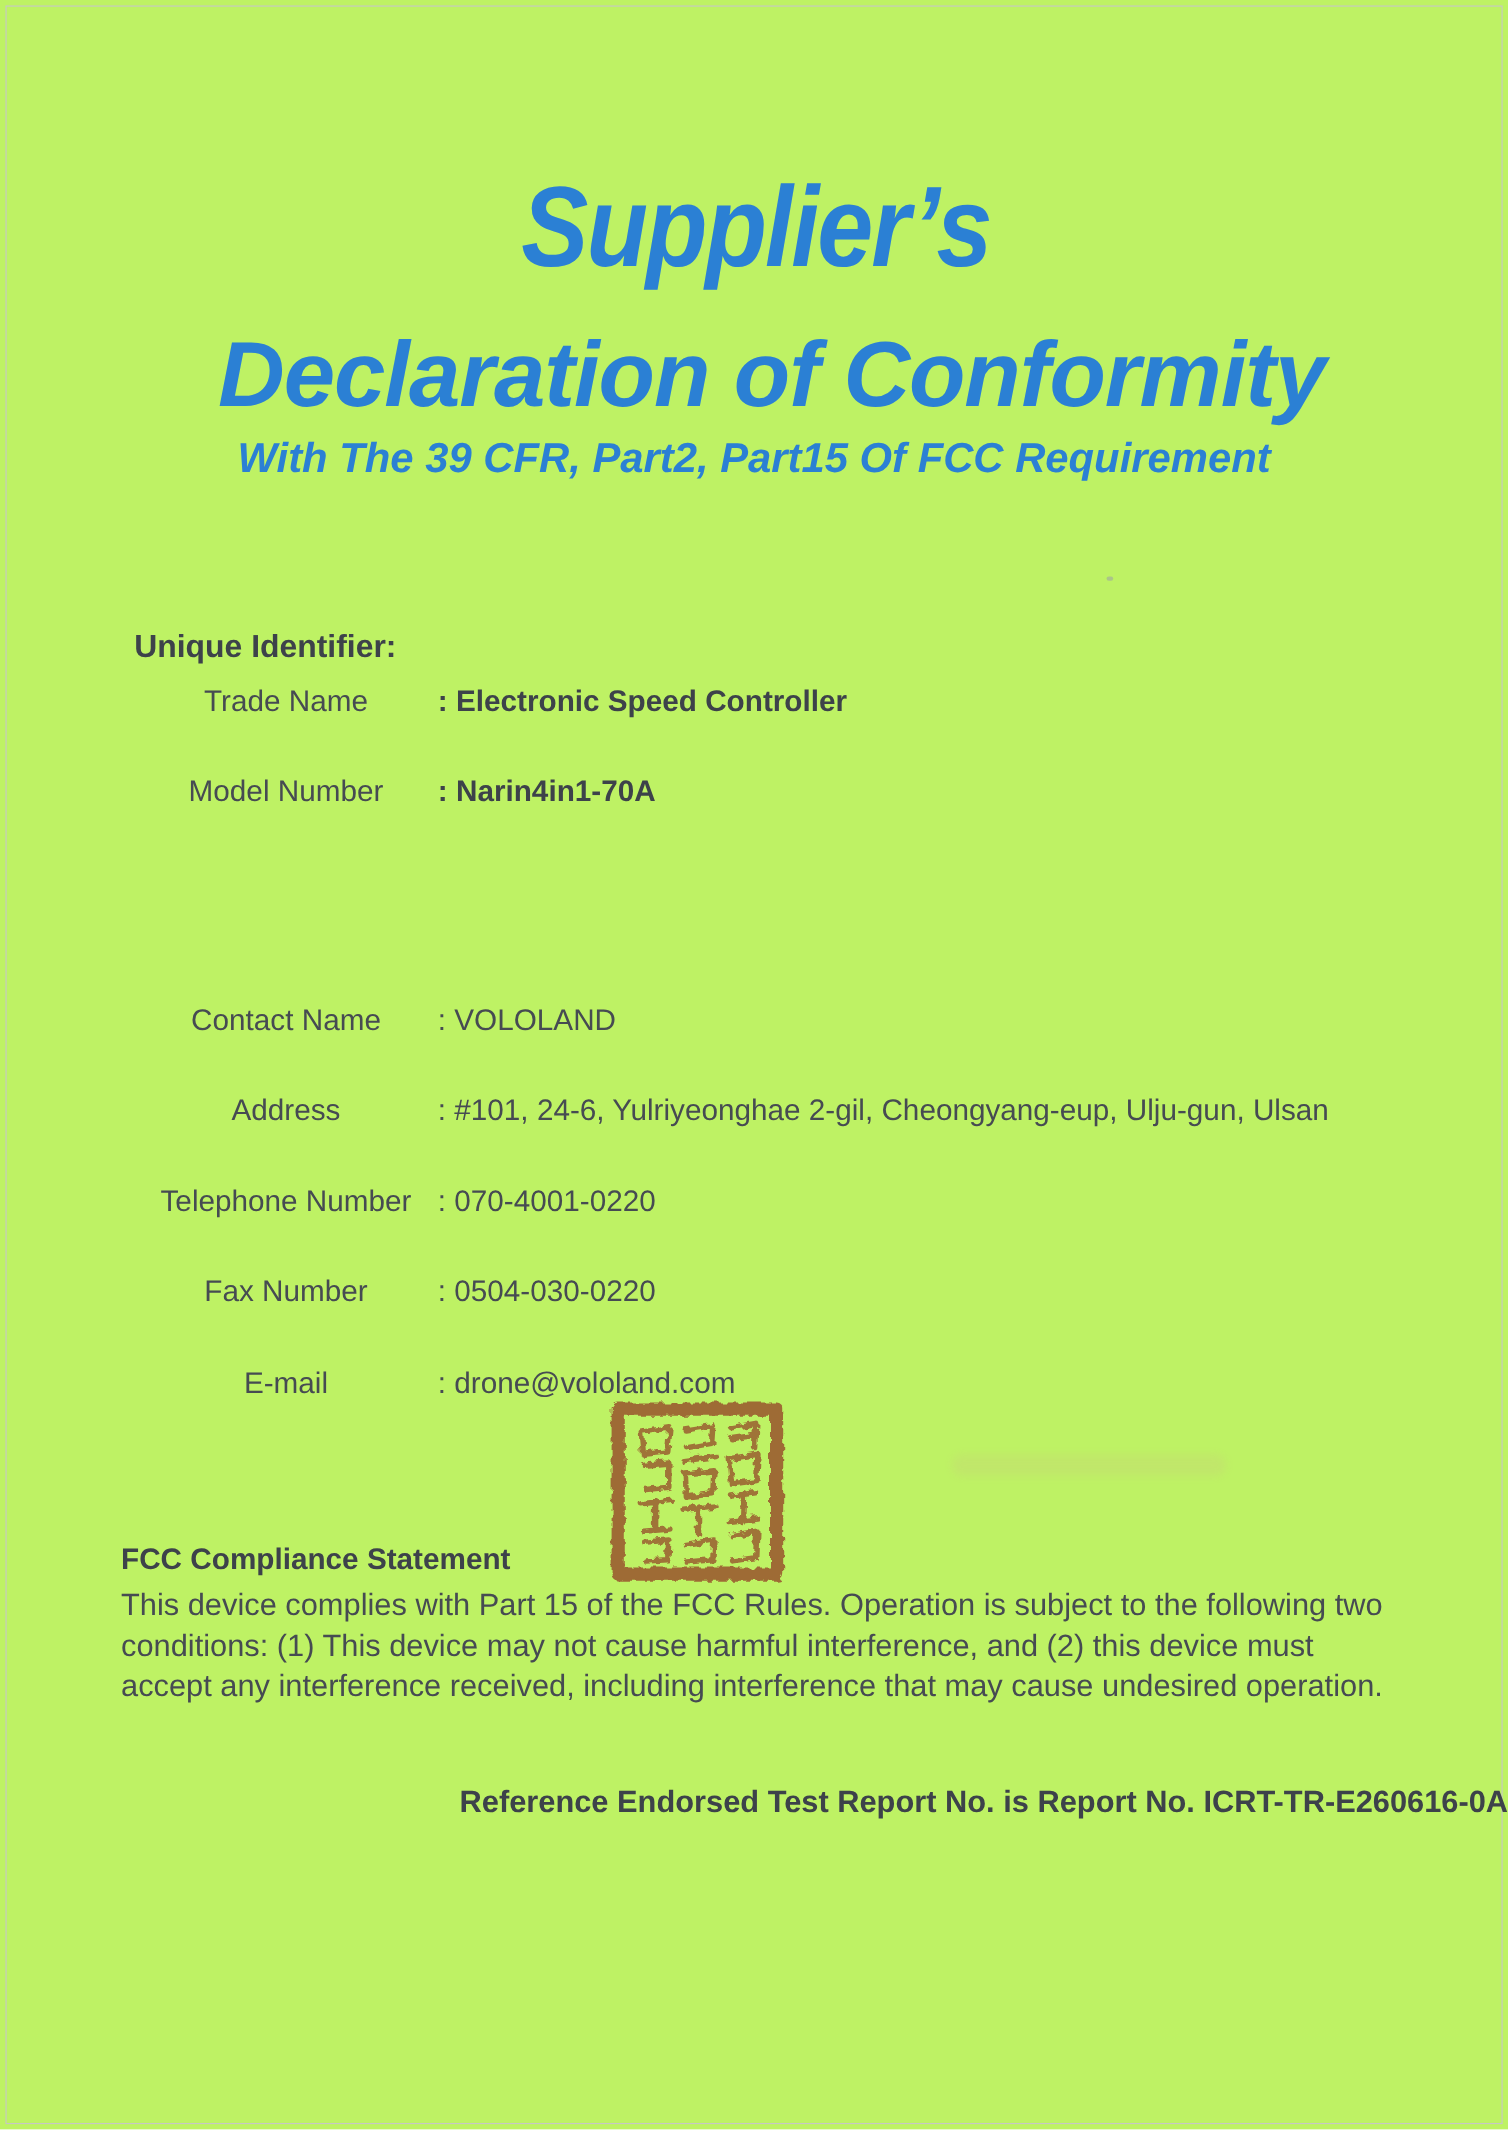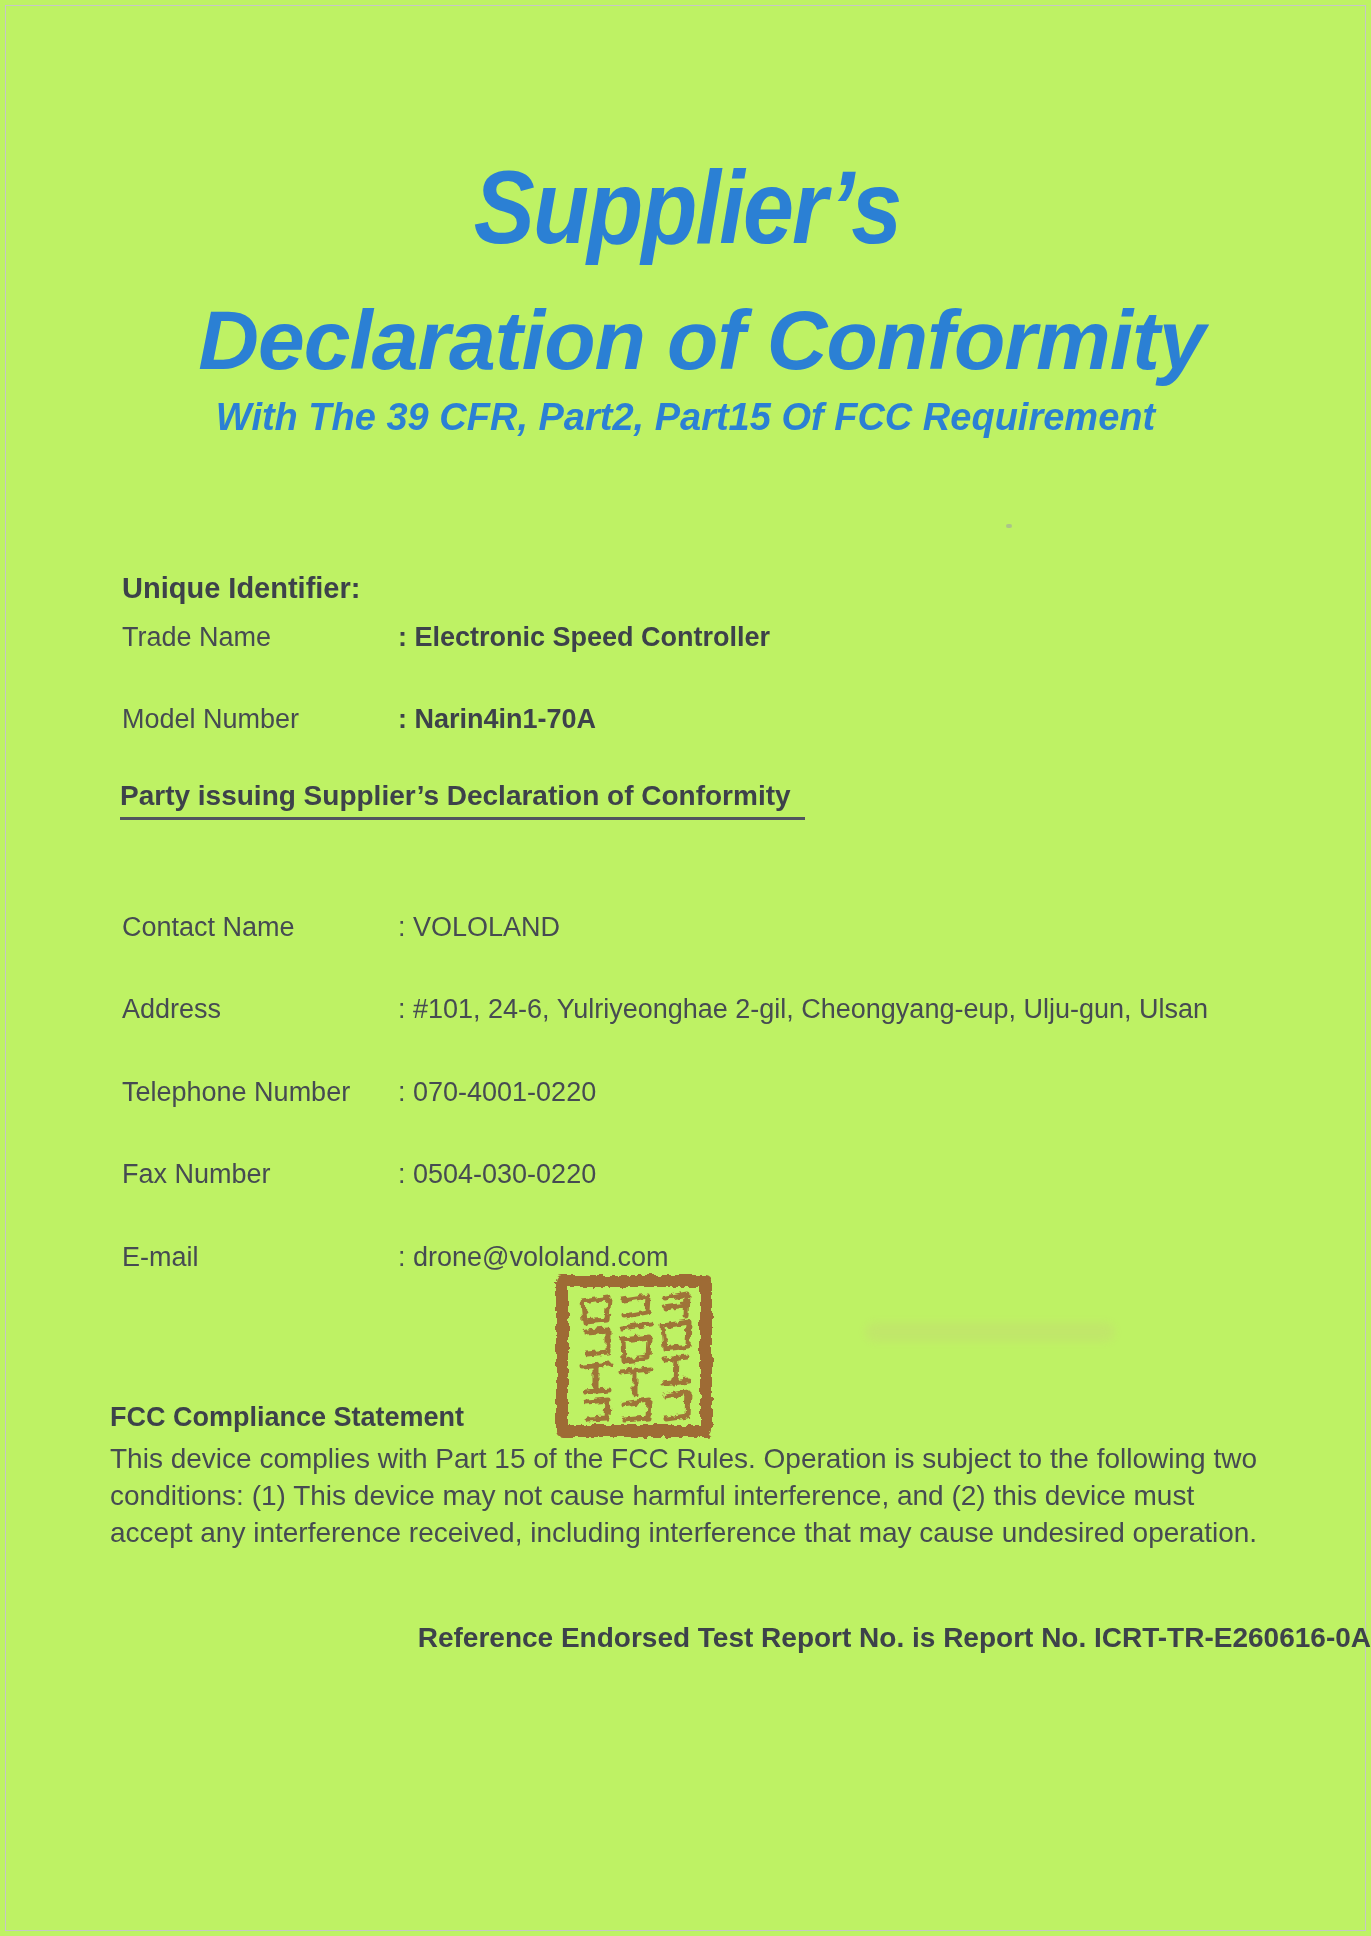--- a/index.html
+++ b/index.html
@@ -64,20 +64,21 @@
     position: absolute;
     left: 122px;
     font-size: 27px;
     white-space: nowrap;
     color: #464b52;
   }
   .row .label {
     display: inline-block;
     width: 276px;
     vertical-align: top;
+    text-align: center;
   }
   .row .value { vertical-align: top; }
   .row .value.bold { font-weight: bold; color: #3d424a; }
   .party-heading {
     position: absolute;
     left: 120px; top: 780px;
     font-size: 28px;
     font-weight: bold;
     color: #3d424a;
     border-bottom: 3px solid #51565e;
@@ -145,21 +146,20 @@
 
   <div class="uid-heading">Unique Identifier:</div>
 
   <div class="row" style="top:622px">
     <span class="label">Trade Name</span><span class="value bold">: Electronic Speed Controller</span>
   </div>
   <div class="row" style="top:704px">
     <span class="label">Model Number</span><span class="value bold">: Narin4in1-70A</span>
   </div>
 
-  <div class="party-heading">Party issuing Supplier’s Declaration of Conformity</div>
 
   <div class="row" style="top:912px">
     <span class="label">Contact Name</span><span class="value">: VOLOLAND</span>
   </div>
   <div class="row" style="top:994px">
     <span class="label">Address</span><span class="value">: #101, 24-6, Yulriyeonghae 2-gil, Cheongyang-eup, Ulju-gun, Ulsan</span>
   </div>
   <div class="row" style="top:1077px">
     <span class="label">Telephone Number</span><span class="value">: 070-4001-0220</span>
   </div>

